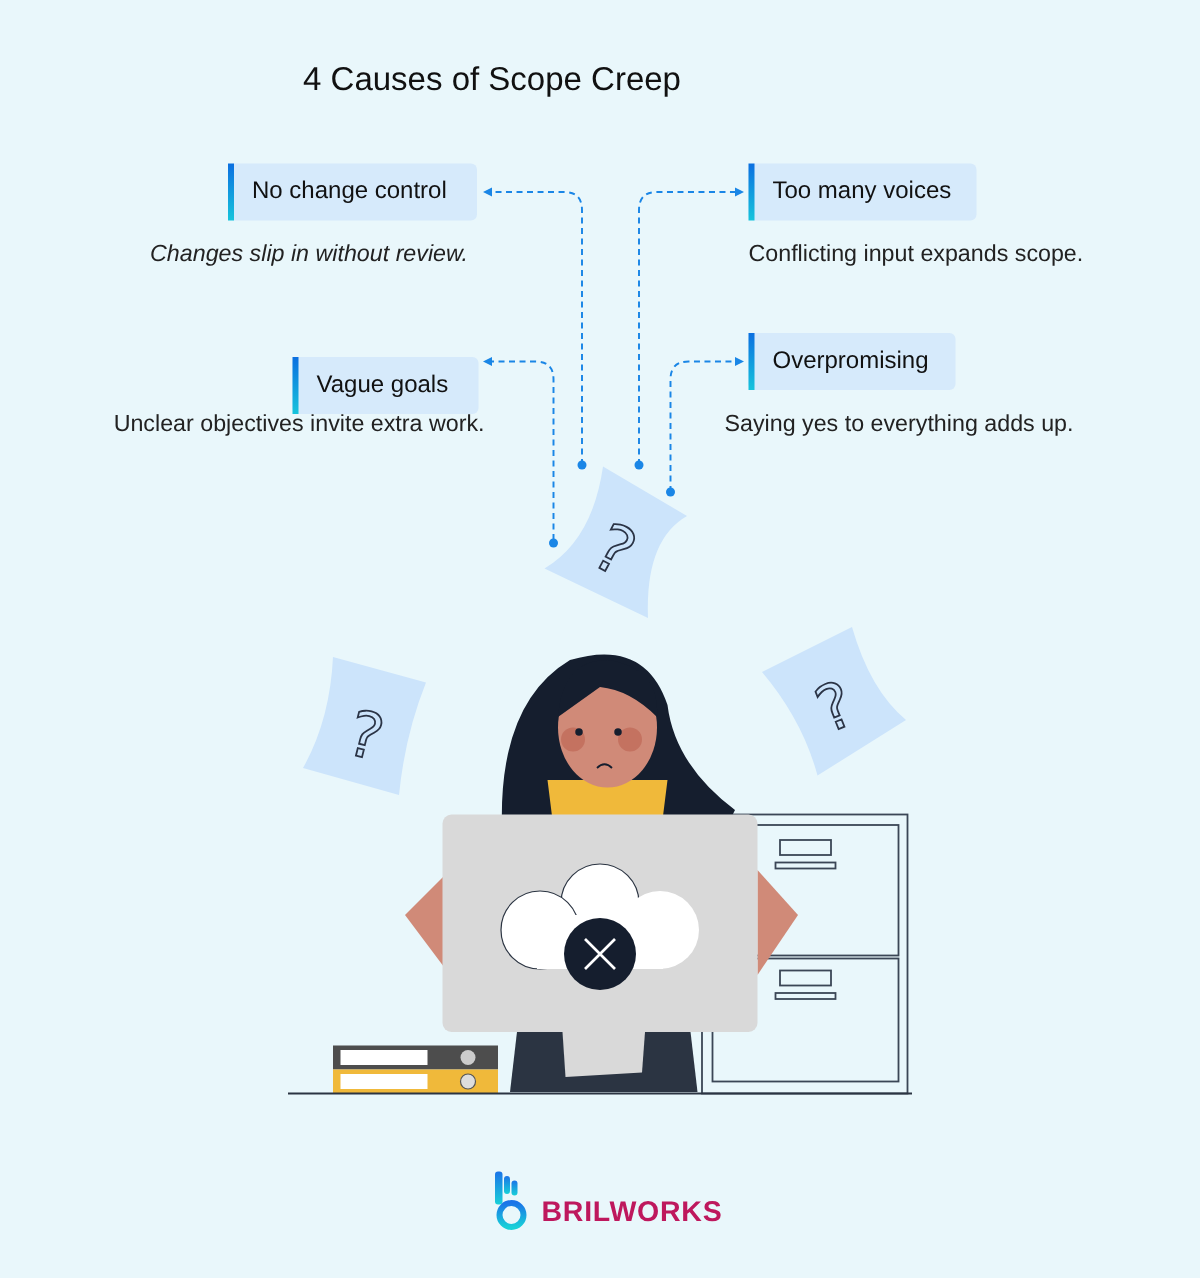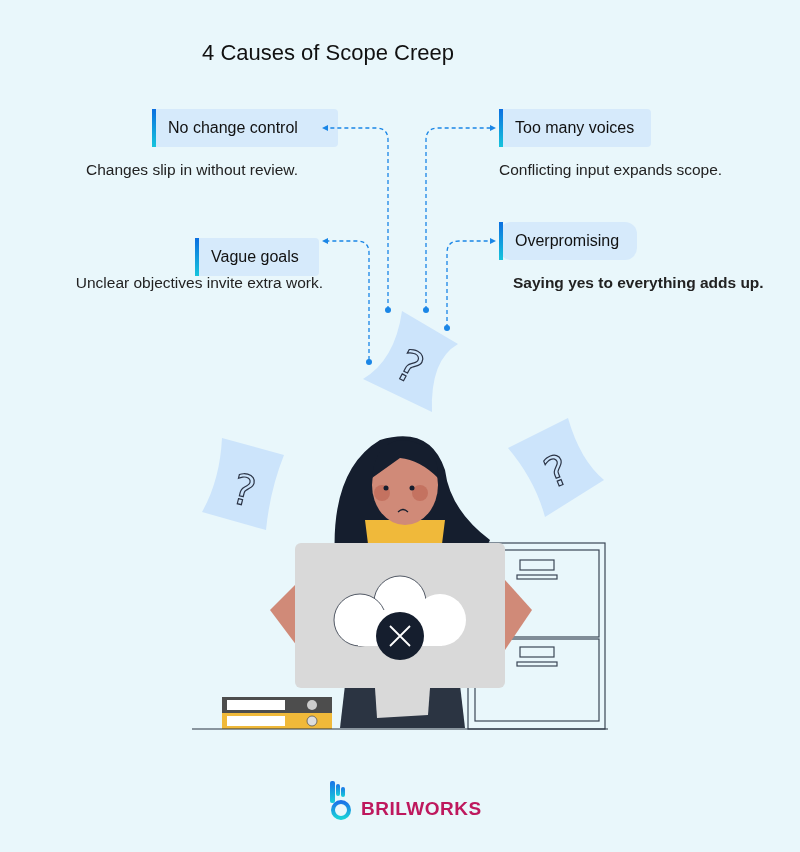--- a/index.html
+++ b/index.html
@@ -8,39 +8,39 @@
   .tag{position:absolute;height:38px;background:#d6eafb;border-radius:4px;display:flex;align-items:center;font-size:16px;color:#111;padding:0 16px;box-sizing:border-box;}
   .tag::before{content:"";position:absolute;left:0;top:0;bottom:0;width:4px;background:linear-gradient(#0b6fe0,#16c4dc);}
   .desc{position:absolute;font-size:15.5px;color:#222;white-space:nowrap;}
   svg{position:absolute;left:0;top:0;}
 </style>
 </head>
 <body>
 
 <div class="title">4 Causes of Scope Creep</div>
 
-<div class="tag" style="left:152px;top:109px;width:186px;">
+<div class="tag" style="left:152px;top:109px;width:166px;">
   <span>No change control</span>
 </div>
-<div class="desc" style="right:502px;top:161px;">Changes slip in without review.</div>
+<div class="desc" style="right:488px;top:161px;font-style:italic;">Changes slip in without review.</div>
 
 <div class="tag" style="left:499px;top:109px;width:152px;align-items:center;">
   <span>Too many voices</span>
 </div>
 <div class="desc" style="left:499px;top:161px;text-align:center;">Conflicting input expands scope.</div>
 
 <div class="tag" style="left:195px;top:238px;width:124px;">
   <span>Vague goals</span>
 </div>
 <div class="desc" style="right:477px;top:274px;">Unclear objectives invite extra work.</div>
 
-<div class="tag" style="left:499px;top:222px;width:138px;border-radius:12px;">
+<div class="tag" style="left:499px;top:222px;width:138px;">
   <span>Overpromising</span>
 </div>
-<div class="desc" style="left:513px;top:274px;font-weight:bold;">Saying yes to everything adds up.</div>
+<div class="desc" style="left:483px;top:274px;">Saying yes to everything adds up.</div>
 
 <svg width="800" height="852">
   <g fill="none" stroke="#1a86e6" stroke-width="1.3" stroke-dasharray="4 3">
     <path d="M388 310 V140 Q388 128 376 128 H326"></path>
     <path d="M426 310 V140 Q426 128 438 128 H492"></path>
     <path d="M369 360 V253 Q369 241 357 241 H326"></path>
     <path d="M447 328 V253 Q447 241 459 241 H492"></path>
   </g>
   <g fill="#1a86e6">
     <circle cx="388" cy="310" r="3"></circle>

